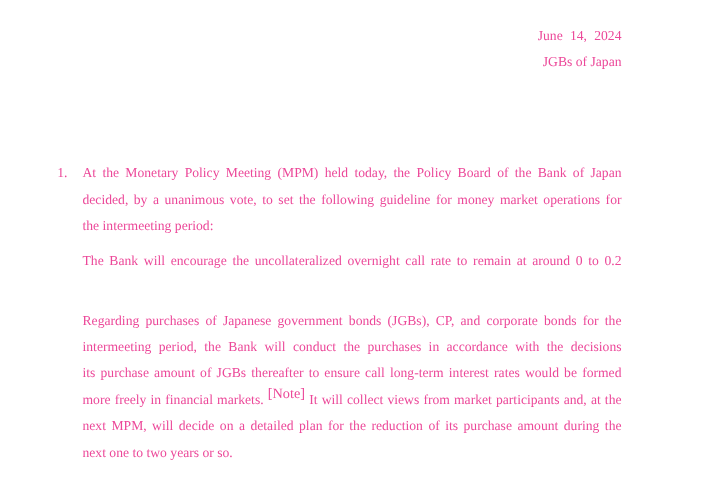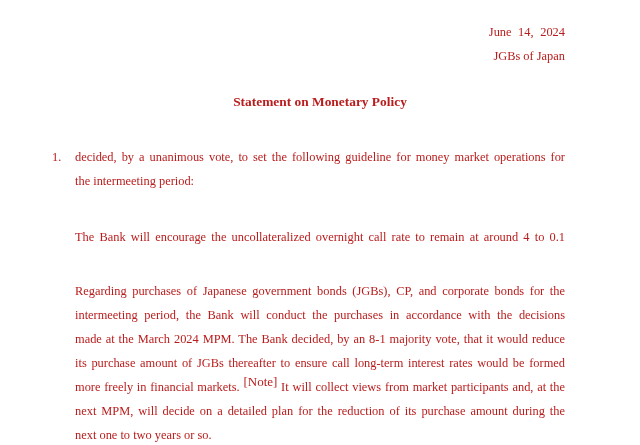--- a/index.html
+++ b/index.html
@@ -2,21 +2,21 @@
 <html><head>
 <meta charset="utf-8">
 <style>
   html, body { margin: 0; padding: 0; background: #ffffff; }
 
   .page {
     position: relative;
     width: 640px;
     height: 445px;
     background: #ffffff;
-    color: #b91c1c;
+    color: #ec4899;
     font-family: "Liberation Serif", "DejaVu Serif", serif;
     font-size: 12.4px;
     line-height: 24px;
     overflow: hidden;
   }
 
   .abs {
     position: absolute;
     left: 75px;
     width: 490px;
@@ -58,35 +58,34 @@
 </head>
 <body>
 
 <div class="page">
 
   <div class="abs date-block">
     <div class="date-line">June 14, 2024</div>
     <div>JGBs of Japan</div>
   </div>
 
-  <div class="abs title-block">Statement on Monetary Policy</div>
 
   <div>
       <div class="abs para p1">
         <span class="para-num">1.</span>
+        <div class="line">At the Monetary Policy Meeting (MPM) held today, the Policy Board of the Bank of Japan</div>
         <div class="line">decided, by a unanimous vote, to set the following guideline for money market operations for</div>
         <div class="line last">the intermeeting period:</div>
       </div>
       <div class="abs para p2">
-        <div class="line">The Bank will encourage the uncollateralized overnight call rate to remain at around 4 to 0.1</div>
+        <div class="line">The Bank will encourage the uncollateralized overnight call rate to remain at around 0 to 0.2</div>
       </div>
       <div class="abs para p3">
         <div class="line">Regarding purchases of Japanese government bonds (JGBs), CP, and corporate bonds for the</div>
         <div class="line">intermeeting period, the Bank will conduct the purchases in accordance with the decisions</div>
-        <div class="line">made at the March 2024 MPM. The Bank decided, by an 8-1 majority vote, that it would reduce</div>
         <div class="line">its purchase amount of JGBs thereafter to ensure call long-term interest rates would be formed</div>
         <div class="line"><span>more freely in financial markets. </span><sup class="note">[Note]</sup><span> It will collect views from market participants and, at the</span></div>
         <div class="line">next MPM, will decide on a detailed plan for the reduction of its purchase amount during the</div>
         <div class="line last">next one to two years or so.</div>
       </div>
     </div>
 
 </div>
 
 </body></html>

